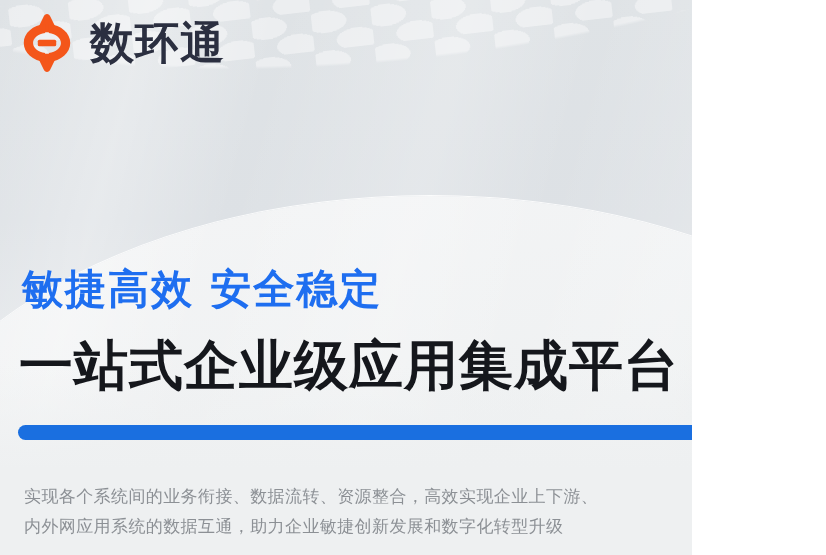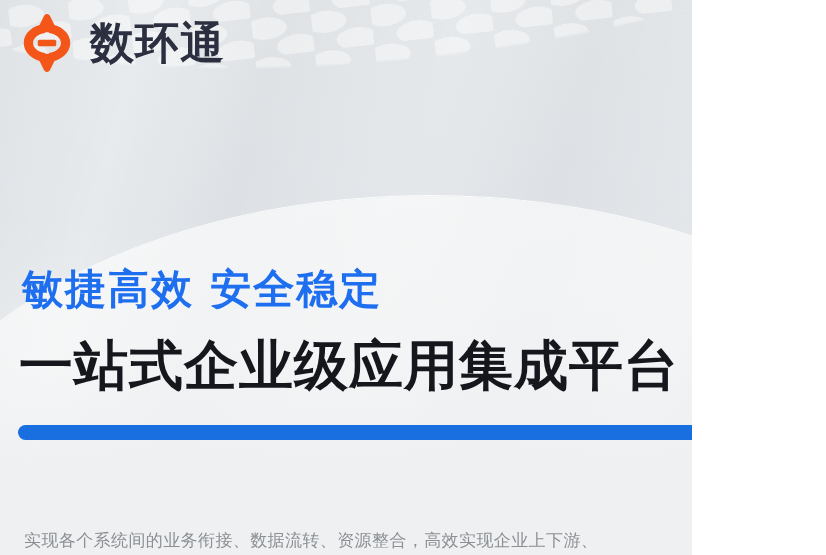--- a/index.html
+++ b/index.html
@@ -136,21 +136,21 @@
     position: absolute;
     left: 24px;
     top: 481px;
     width: 680px;
     font-family: "DejaVu Serif", "Liberation Serif", serif;
     font-size: 17px;
     line-height: 30px;
     color: #8c9095;
     letter-spacing: 0.4px;
   }
-  .desc div { white-space: nowrap; margin-top: 44px; }
+  .desc div { white-space: nowrap; }
 </style>
 </head>
 <body>
 
 <div id="stage">
 
   <div class="bg-base"></div>
   <div class="bg-dots"></div>
   <div class="bg-dome"></div>
   <div class="bg-sheen"></div>
@@ -181,16 +181,17 @@
     </span>
     <span class="logo-word">数环通</span>
   </div>
 
   <div class="hero">
     <div class="subtitle">敏捷高效  安全稳定</div>
     <div class="headline">一站式企业级应用集成平台</div>
     <div class="accentbar"></div>
     <div class="desc">
       <div>实现各个系统间的业务衔接、数据流转、资源整合，高效实现企业上下游、</div>
+      <div>内外网应用系统的数据互通，助力企业敏捷创新发展和数字化转型升级</div>
     </div>
   </div>
 
 </div>
 
 </body></html>

